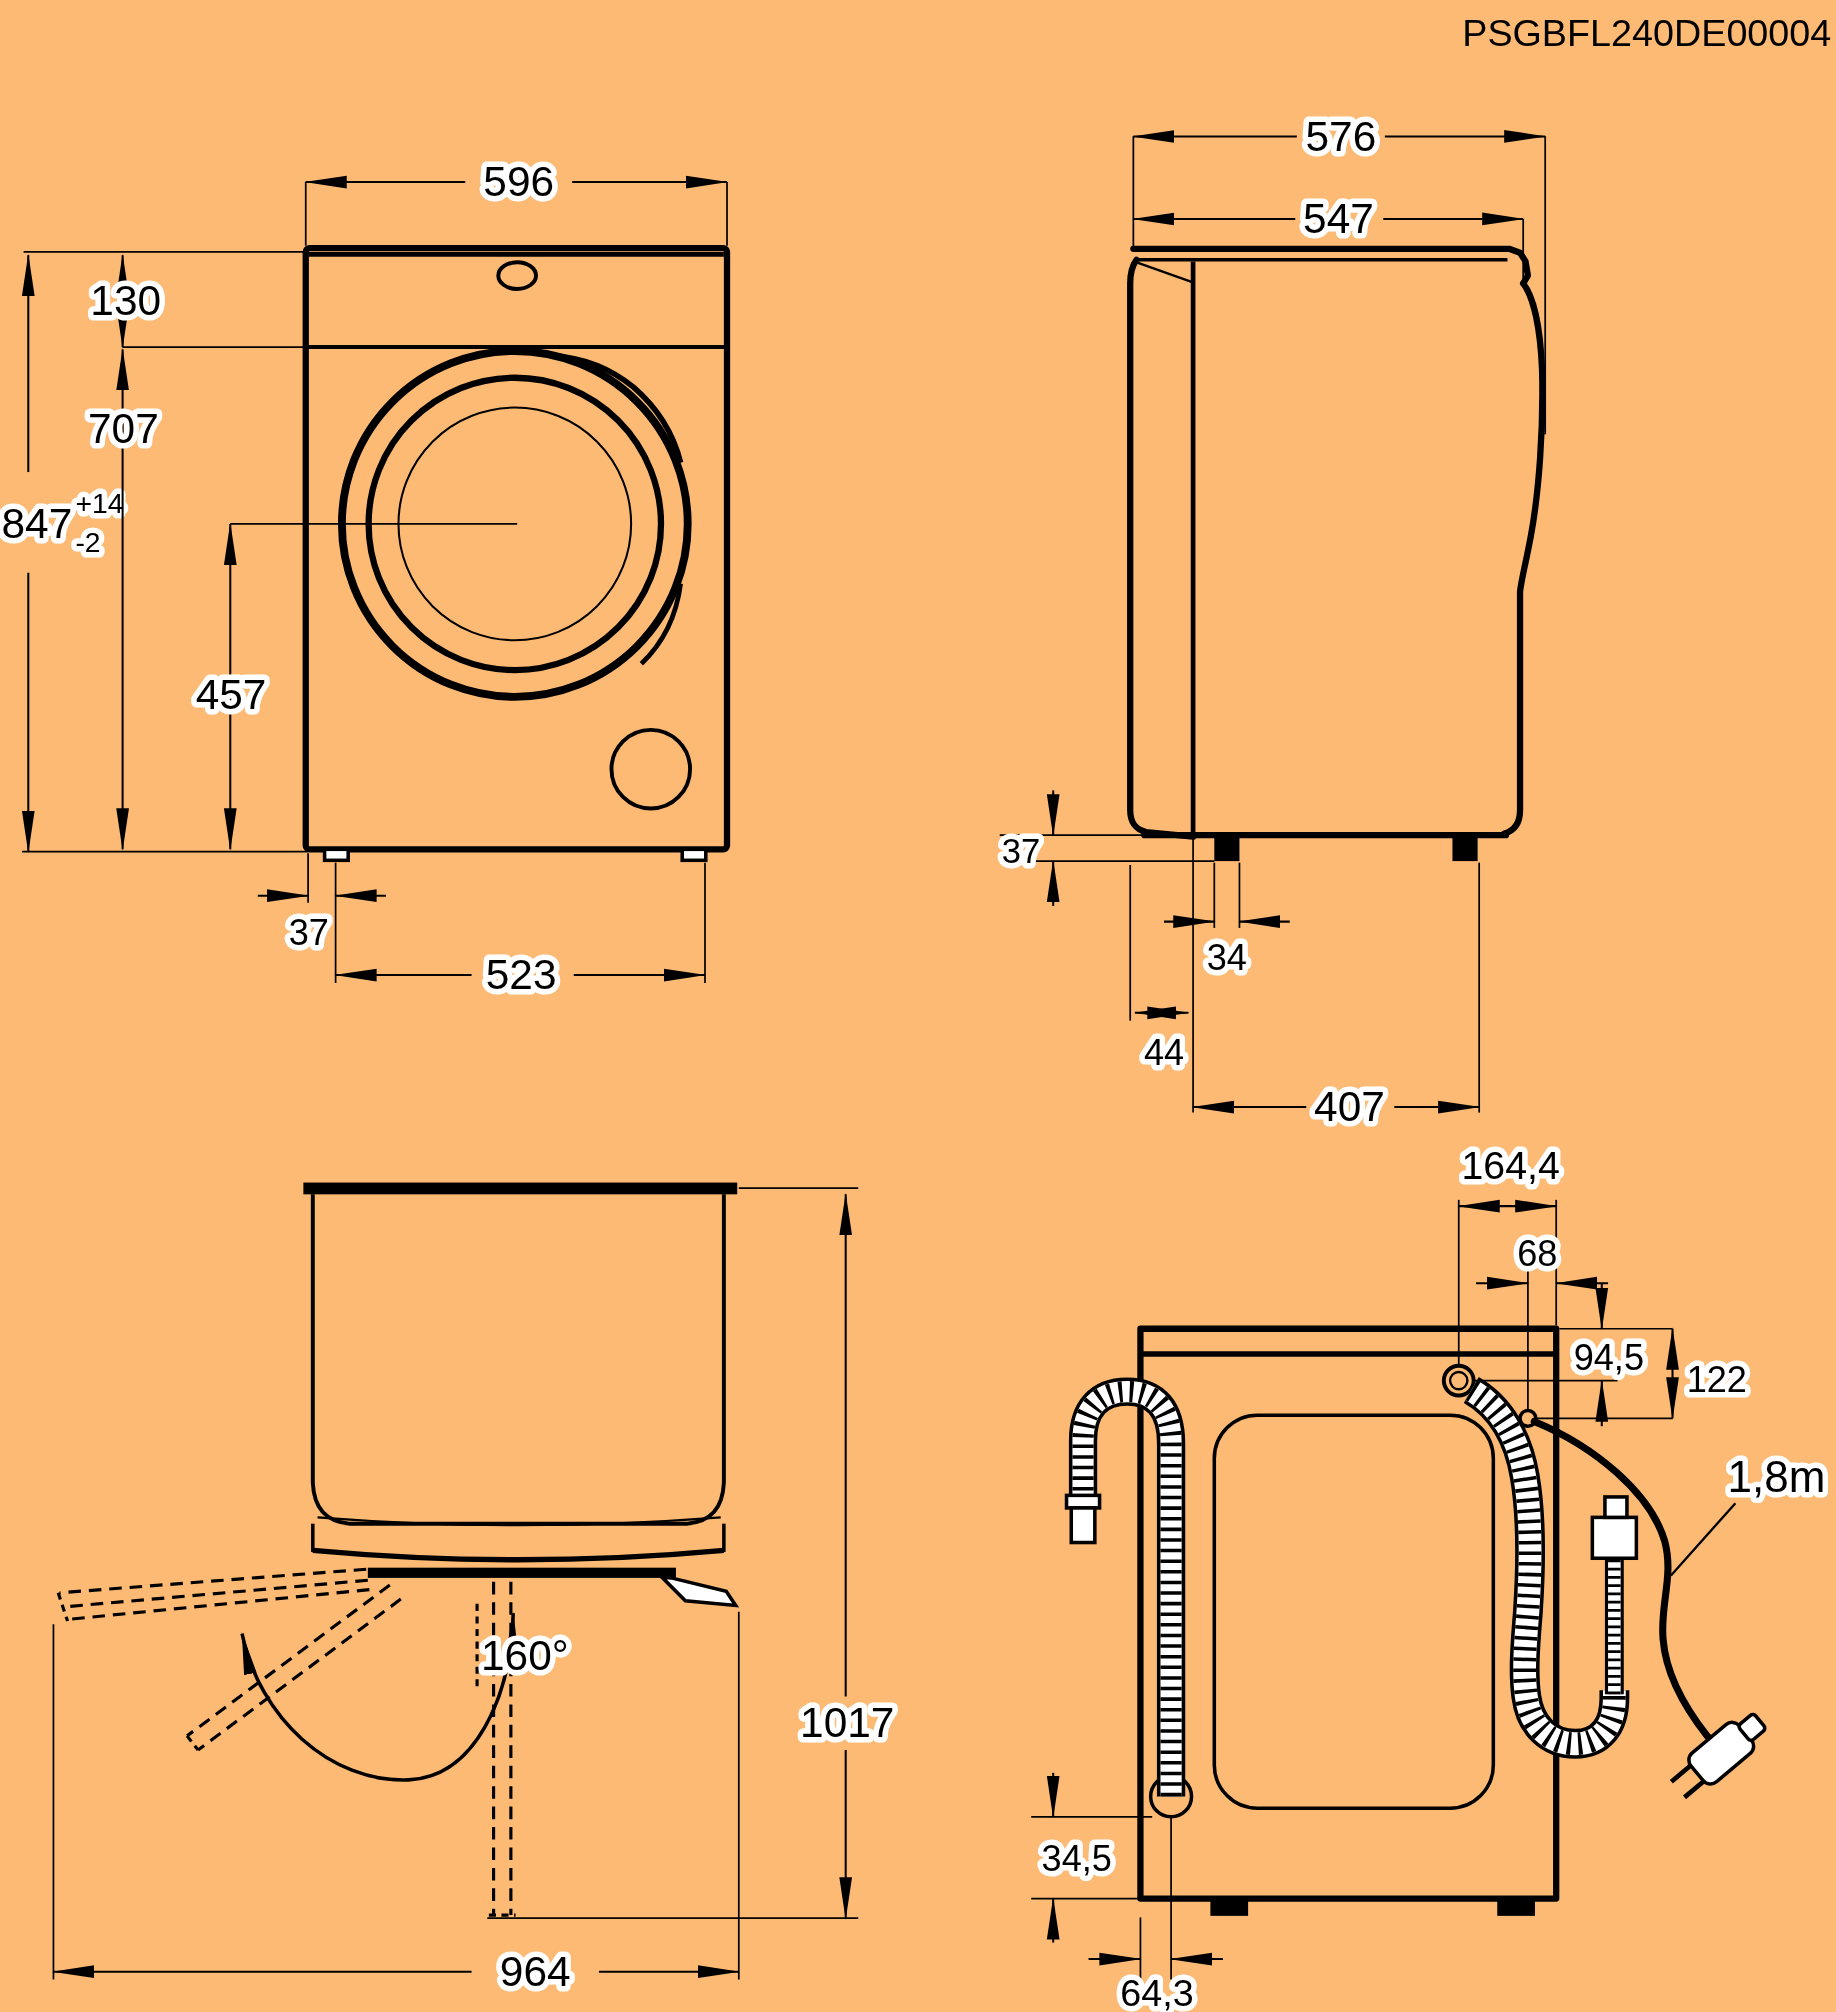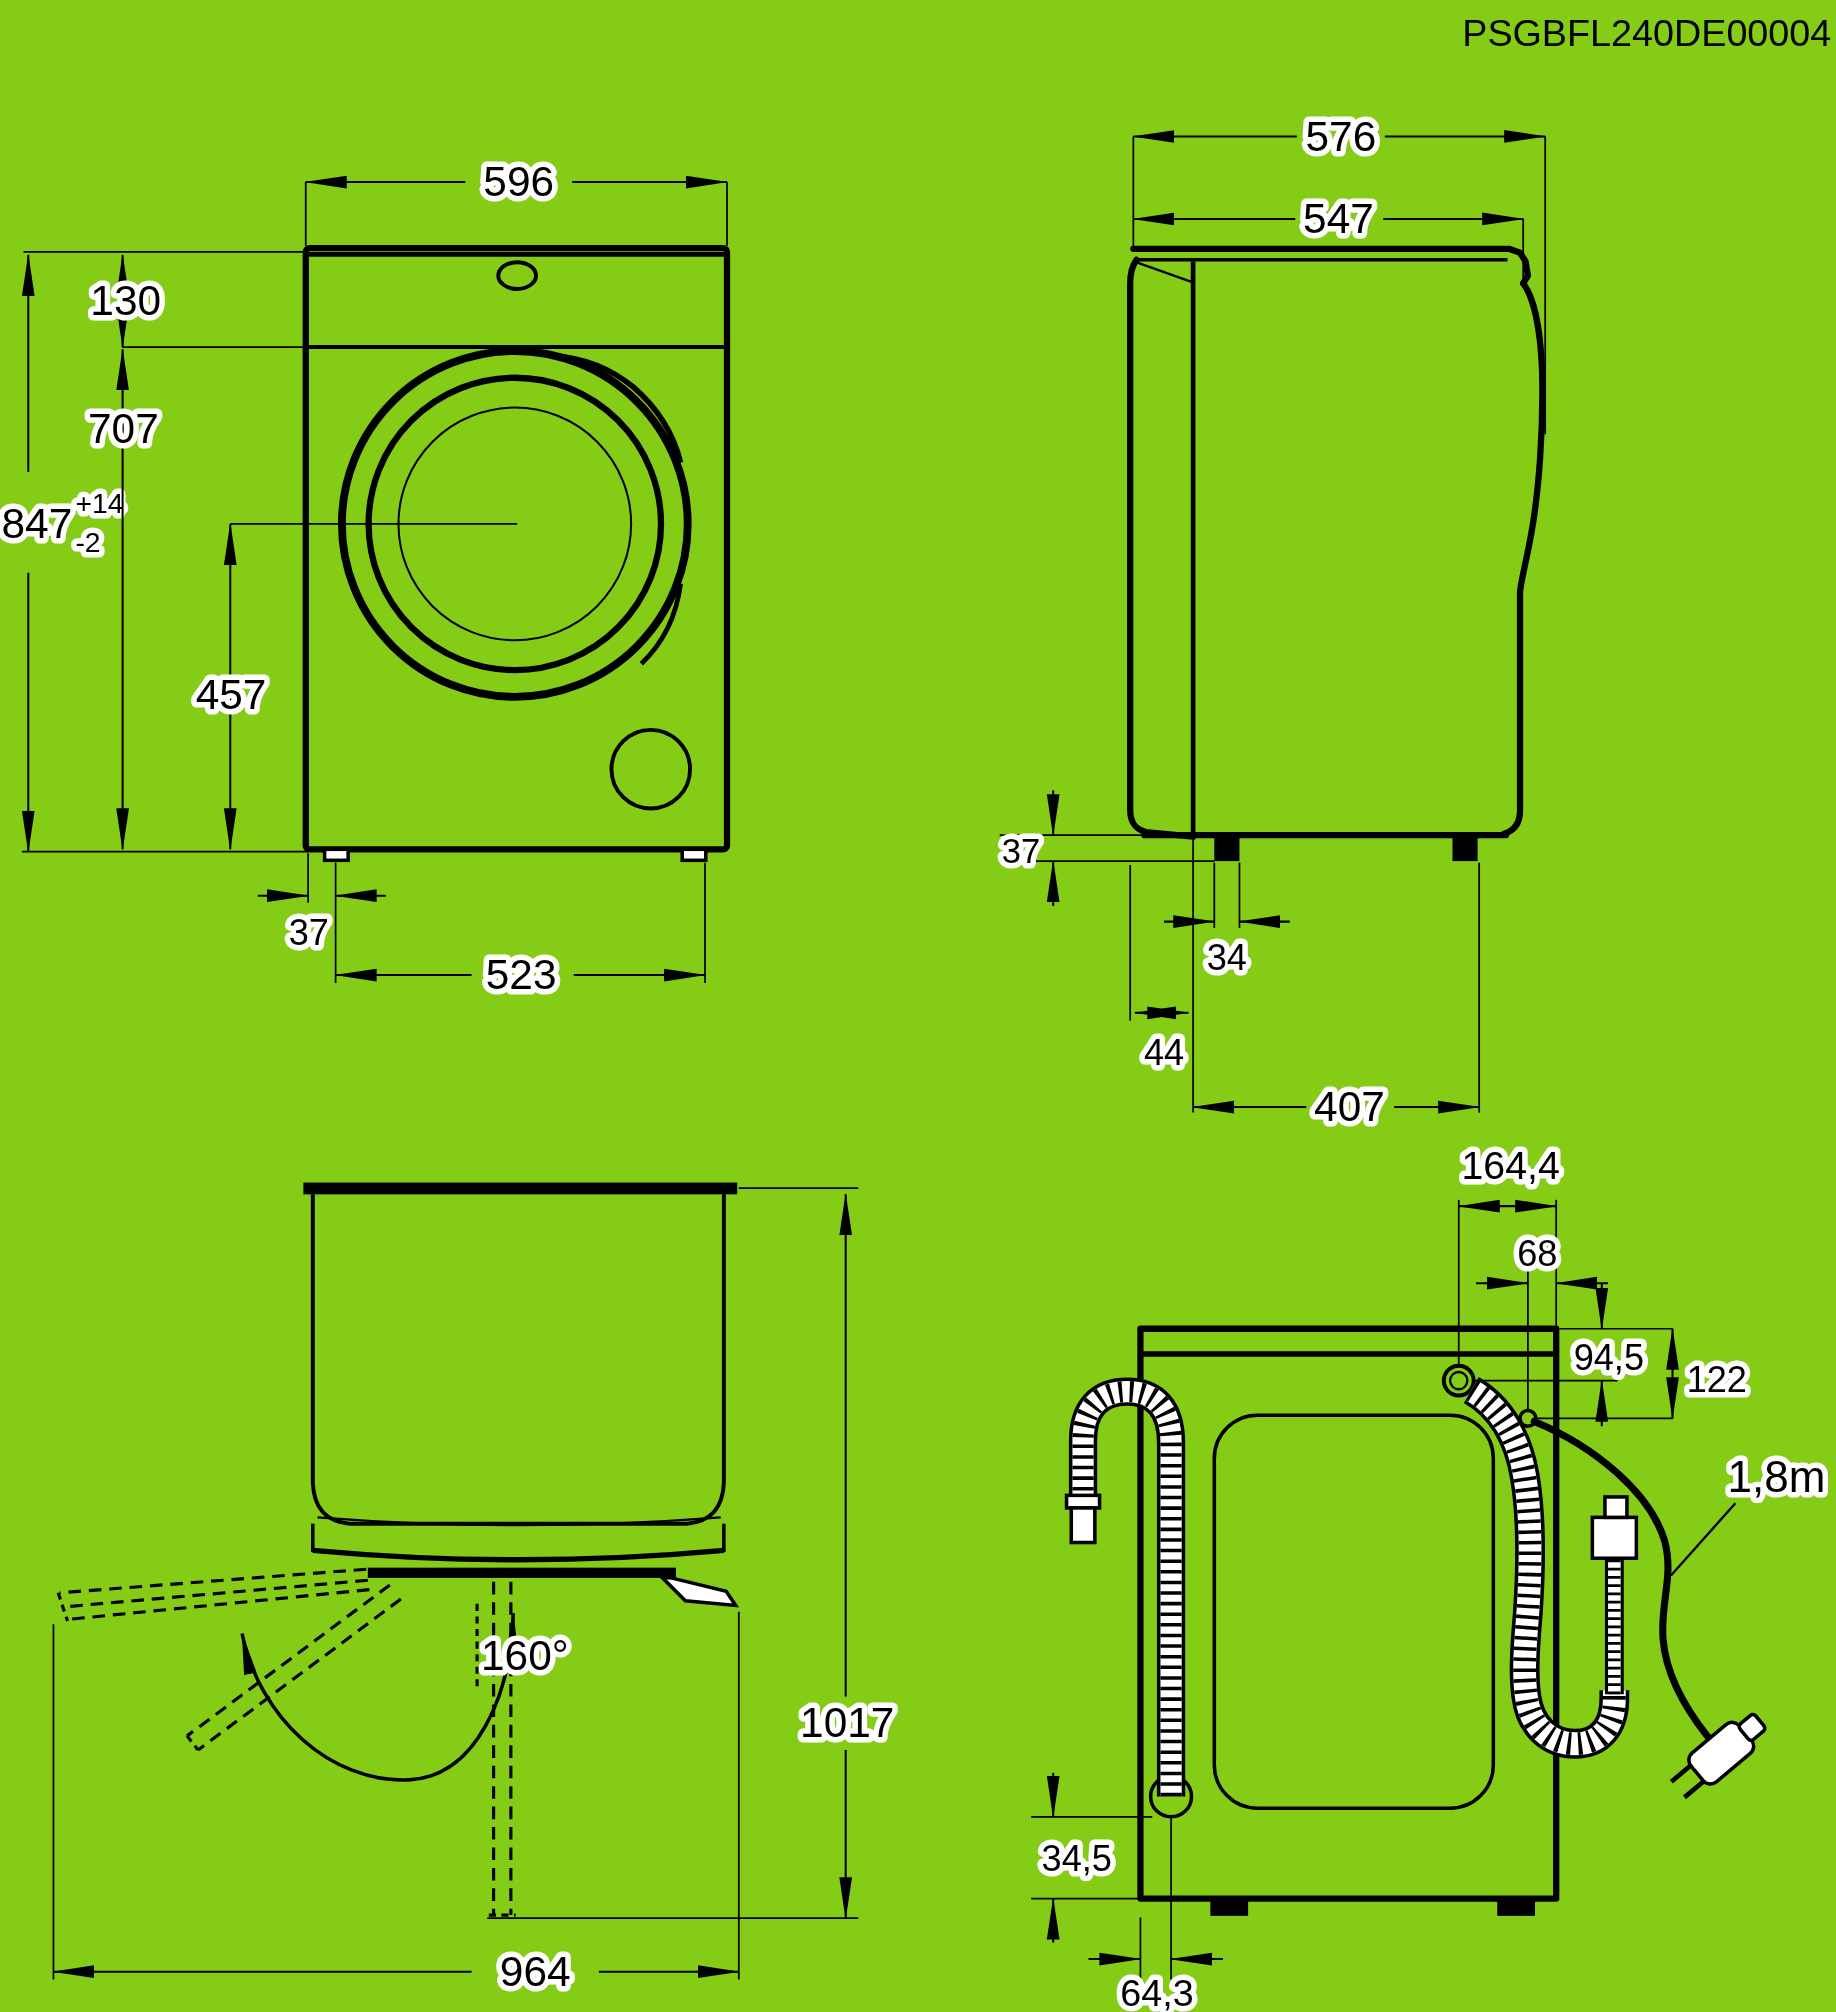--- a/index.html
+++ b/index.html
@@ -1,16 +1,16 @@
 <!DOCTYPE html>
 <html style="font-size:12.6px"><head>
 <meta charset="utf-8">
 <style>
   html,body{margin:0;padding:0;background:#fff;}
-  #stage{position:relative;width:1836px;height:2013px;background:#84cc16;font-family:"Liberation Sans",sans-serif;}
+  #stage{position:relative;width:1836px;height:2013px;background:#fdba74;font-family:"Liberation Sans",sans-serif;}
   svg{position:absolute;inset:0;}
   .ol   {fill:none;stroke:#000;stroke-width:8;stroke-linejoin:round;stroke-linecap:round;}
   .ol7  {fill:none;stroke:#000;stroke-width:7;stroke-linejoin:round;}
   .ol6  {fill:none;stroke:#000;stroke-width:6;}
   .ol5  {fill:none;stroke:#000;stroke-width:5;}
   .ol4  {fill:none;stroke:#000;stroke-width:4.5;}
   .ol3  {fill:none;stroke:#000;stroke-width:3;}
   .thin {fill:none;stroke:#000;stroke-width:2.2;}
   .dim  {fill:none;stroke:#000;stroke-width:2.6;}
   .dash {fill:none;stroke:#000;stroke-width:4;stroke-dasharray:16 10;}

